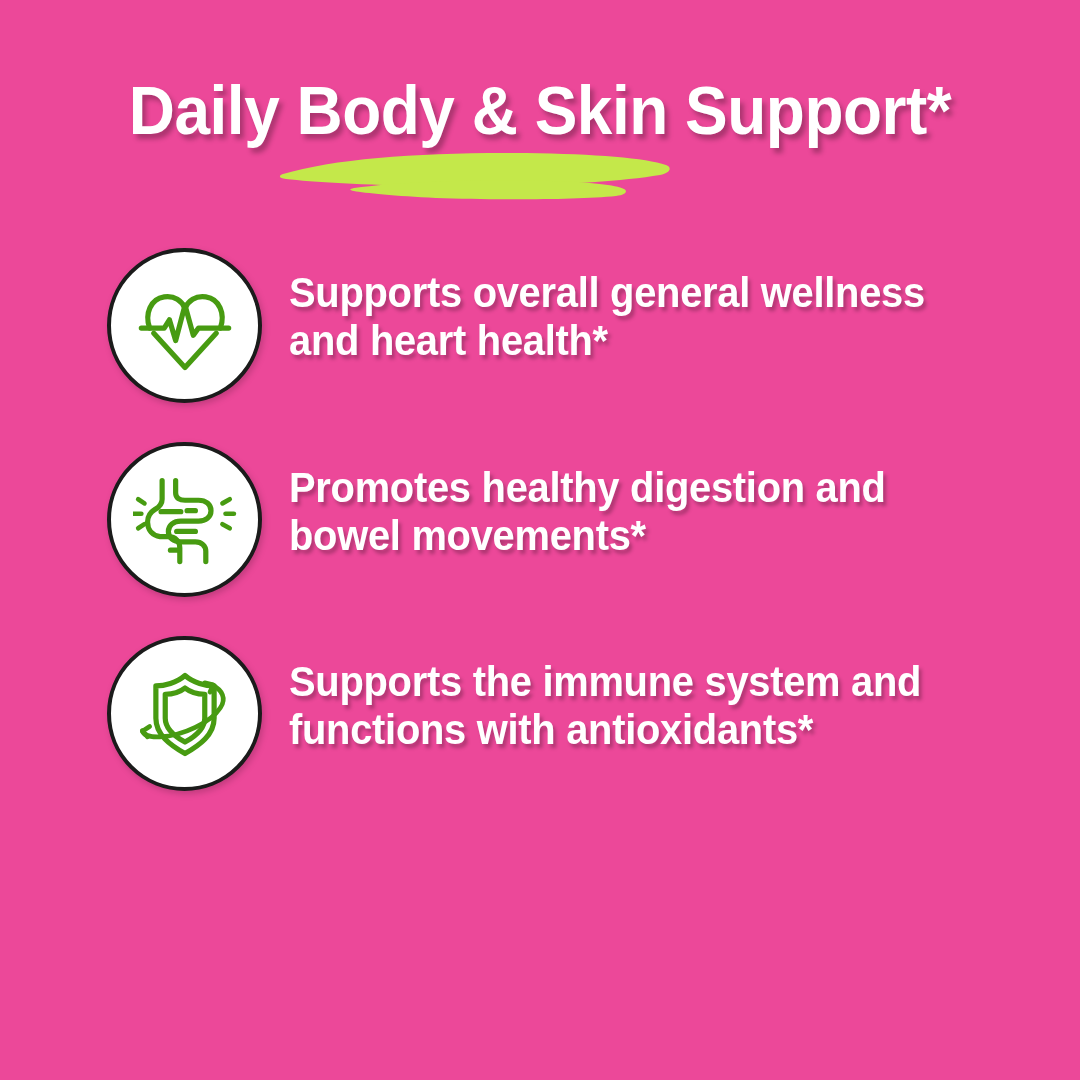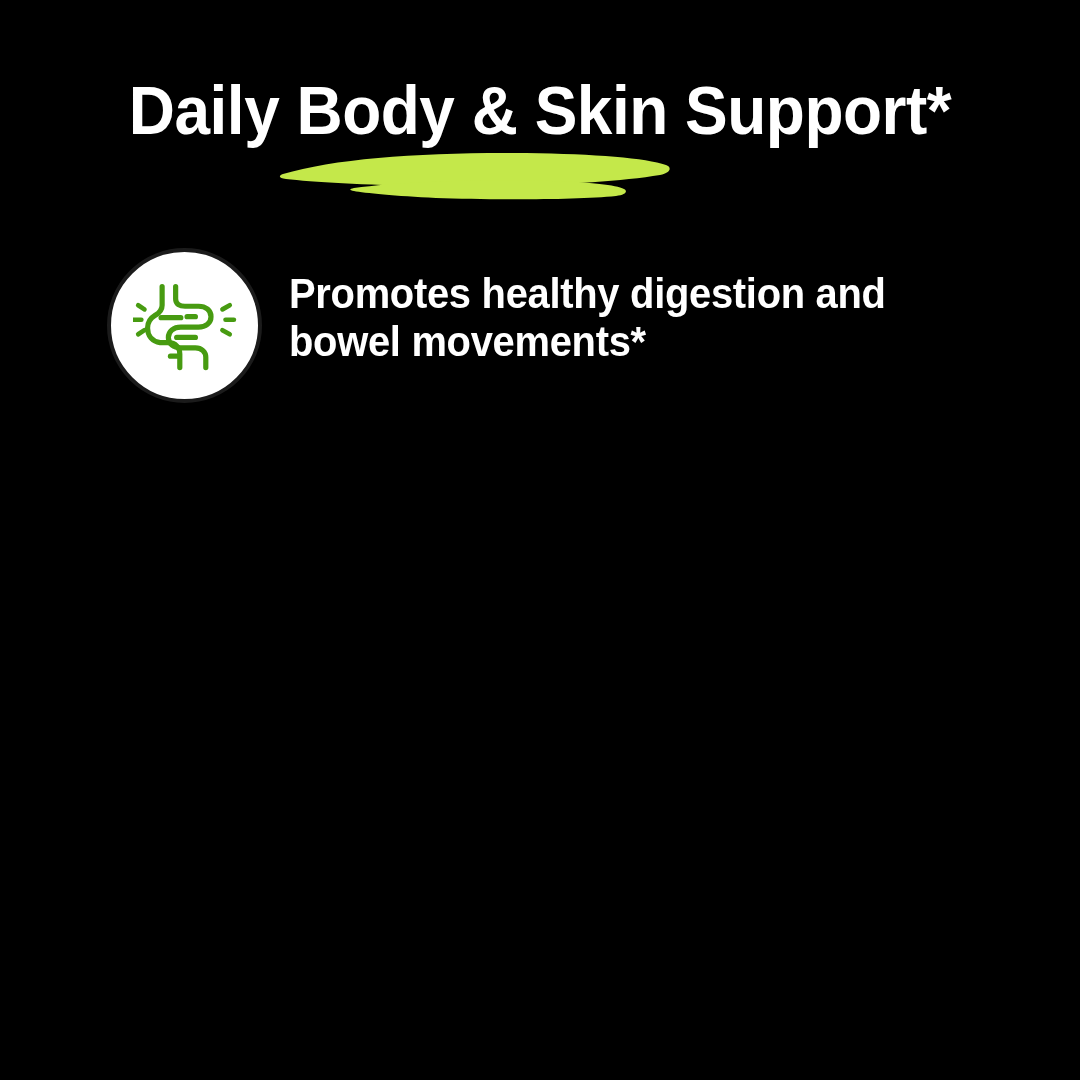--- a/index.html
+++ b/index.html
@@ -13,21 +13,21 @@
     overflow: hidden;
     background: #3d9210;
     font-family: "Liberation Sans", "DejaVu Sans", sans-serif;
     -webkit-font-smoothing: antialiased;
   }
 
   .poster {
     position: relative;
     width: 1080px;
     height: 1080px;
-    background: #000000;
+    background: #ec4899;
     box-sizing: border-box;
   }
 
   
   .title-block {
     position: absolute;
     left: 0;
     top: 72px;
     width: 1080px;
     text-align: center;
@@ -157,20 +157,33 @@
                C 396 21, 395 27, 384 29 C 330 38, 230 41, 150 40
                C 90 39, 35 36, 10 33 C 3 32, 2 30, 7 28 Z" fill="#c4e84a"></path>
       <path d="M78 42 C 130 35, 215 33, 275 35 C 315 36, 340 39, 348 43
                C 352 45, 350 49, 340 50 C 300 54, 215 54, 160 52
                C 120 50, 88 47, 78 45 C 73 44, 73 43, 78 42 Z" fill="#c4e84a"></path>
     </svg>
   </div>
 
   <div class="benefits">
 
+    <div class="benefit-row row-1">
+      <div class="icon-badge">
+        <svg viewBox="0 0 100 100" xmlns="http://www.w3.org/2000/svg" aria-hidden="true">
+
+          <path class="icon-stroke" d="M16 52 C 11 38, 17 24, 30 22 C 40 20.5, 47 26, 50 33
+                   C 53 26, 60 20.5, 70 22 C 83 24, 89 38, 84 52"></path>
+          <path class="icon-stroke" d="M20 57 L 50 90 L 80 57"></path>
+
+          <path class="icon-stroke" d="M8 52 L 30 52 L 35 44 L 41 64 L 50 30 L 58 59 L 63 52 L 92 52"></path>
+        </svg>
+      </div>
+      <div class="benefit-text">Supports overall general wellness and heart health*</div>
+    </div>
 
     <div class="benefit-row row-2">
       <div class="icon-badge">
         <svg viewBox="0 0 100 100" xmlns="http://www.w3.org/2000/svg" aria-hidden="true">
 
           <path class="icon-stroke" d="M28 12 L 28 30 C 28 36, 24 38, 21 40
                    C 16 43, 14 47, 14 52 C 14 60, 19 65, 26 66
                    L 34 66 C 41 66, 45 71, 45 77 L 45 90"></path>
 
           <path class="icon-stroke" d="M41 12 L 41 24 C 41 29, 45 31, 50 31
@@ -188,16 +201,36 @@
           <path class="icon-stroke-thin" d="M11 54 L 5 58"></path>
 
           <path class="icon-stroke-thin" d="M86 34 L 93 30"></path>
           <path class="icon-stroke-thin" d="M89 44 L 97 44"></path>
           <path class="icon-stroke-thin" d="M86 54 L 93 58"></path>
         </svg>
       </div>
       <div class="benefit-text">Promotes healthy digestion and bowel movements*</div>
     </div>
 
+    <div class="benefit-row row-3">
+      <div class="icon-badge">
+        <svg viewBox="0 0 100 100" xmlns="http://www.w3.org/2000/svg" aria-hidden="true">
+
+          <path class="icon-stroke" d="M50 13 C 42 20, 30 23, 22 23 L 22 54
+                   C 22 70, 36 80, 50 88 C 64 80, 78 70, 78 54
+                   L 78 23 C 70 23, 58 20, 50 13 Z"></path>
+
+          <path class="icon-stroke" d="M50 25 C 45 29, 37 31, 31 31 L 31 54
+                   C 31 65, 41 72, 50 77 C 59 72, 69 65, 69 54
+                   L 69 31 C 63 31, 55 29, 50 25 Z"></path>
+
+          <path class="icon-stroke-thin" d="M76 22 C 86 27, 90 35, 84 44 C 75 58, 48 71, 26 72
+                   C 16 72.5, 10 70, 9 66"></path>
+          <path class="icon-stroke-thin" d="M69 20 L 77 22 L 74 29"></path>
+          <path class="icon-stroke-thin" d="M16 62 L 9 66.5 L 14 72"></path>
+        </svg>
+      </div>
+      <div class="benefit-text">Supports the immune system and functions with antioxidants*</div>
+    </div>
 
 
   </div>
 </div>
 
 </body></html>

